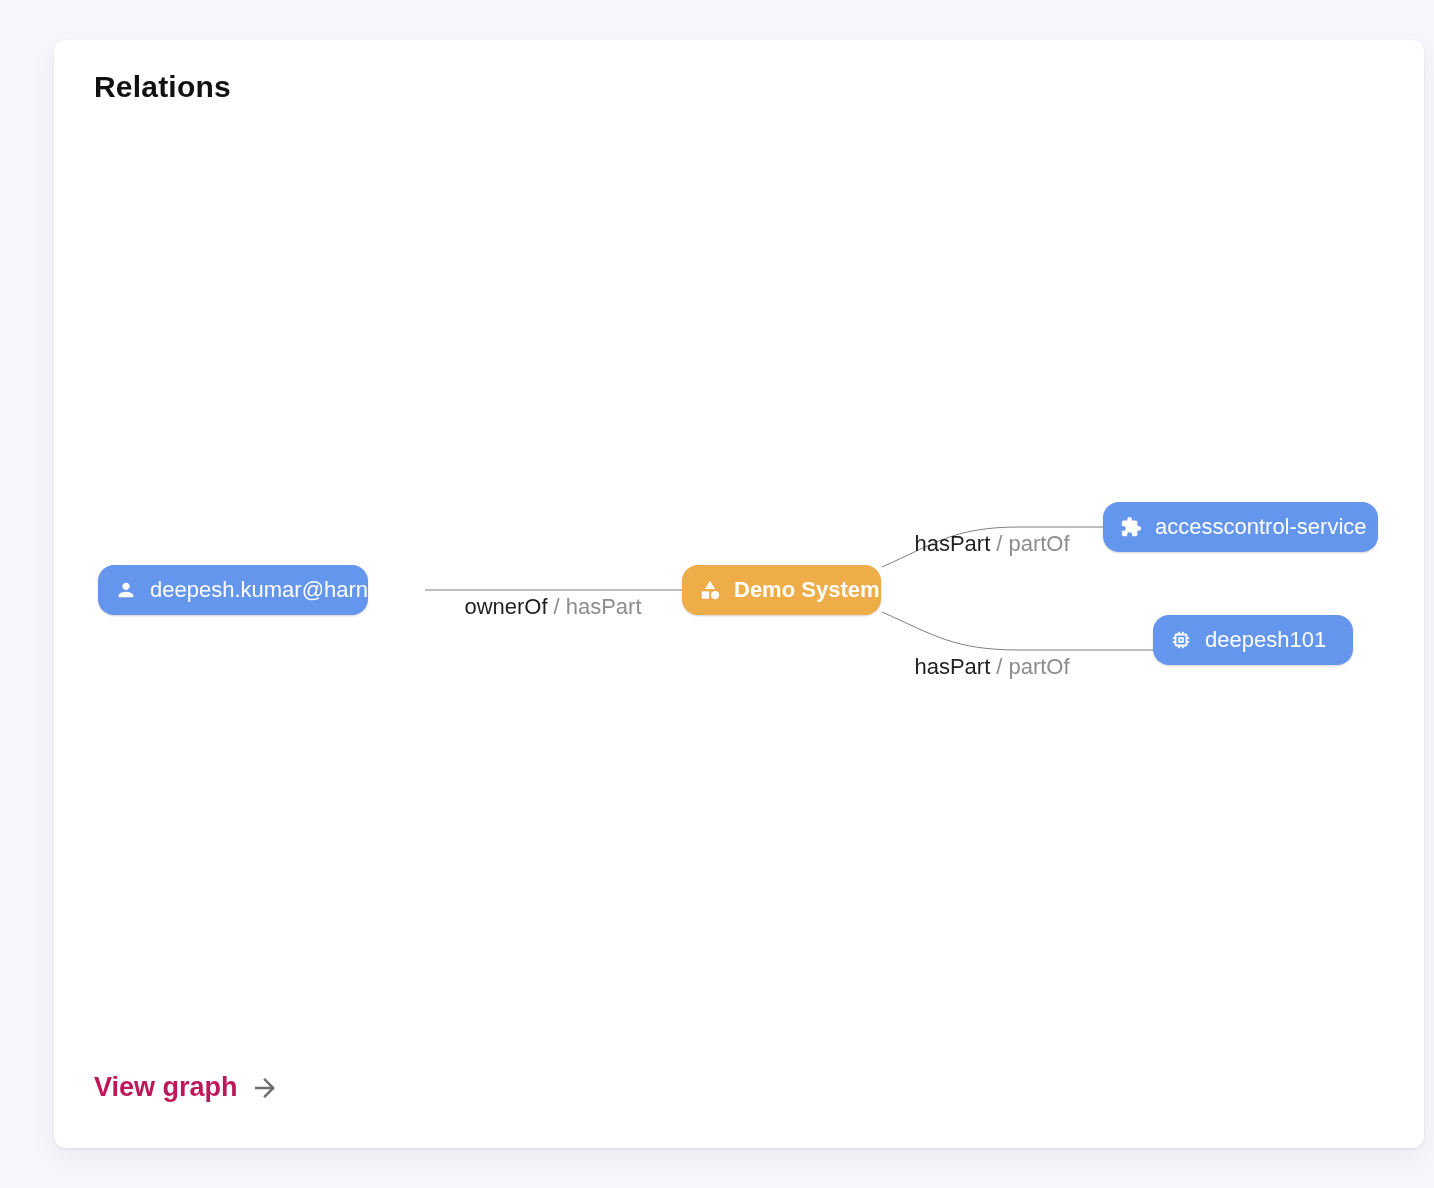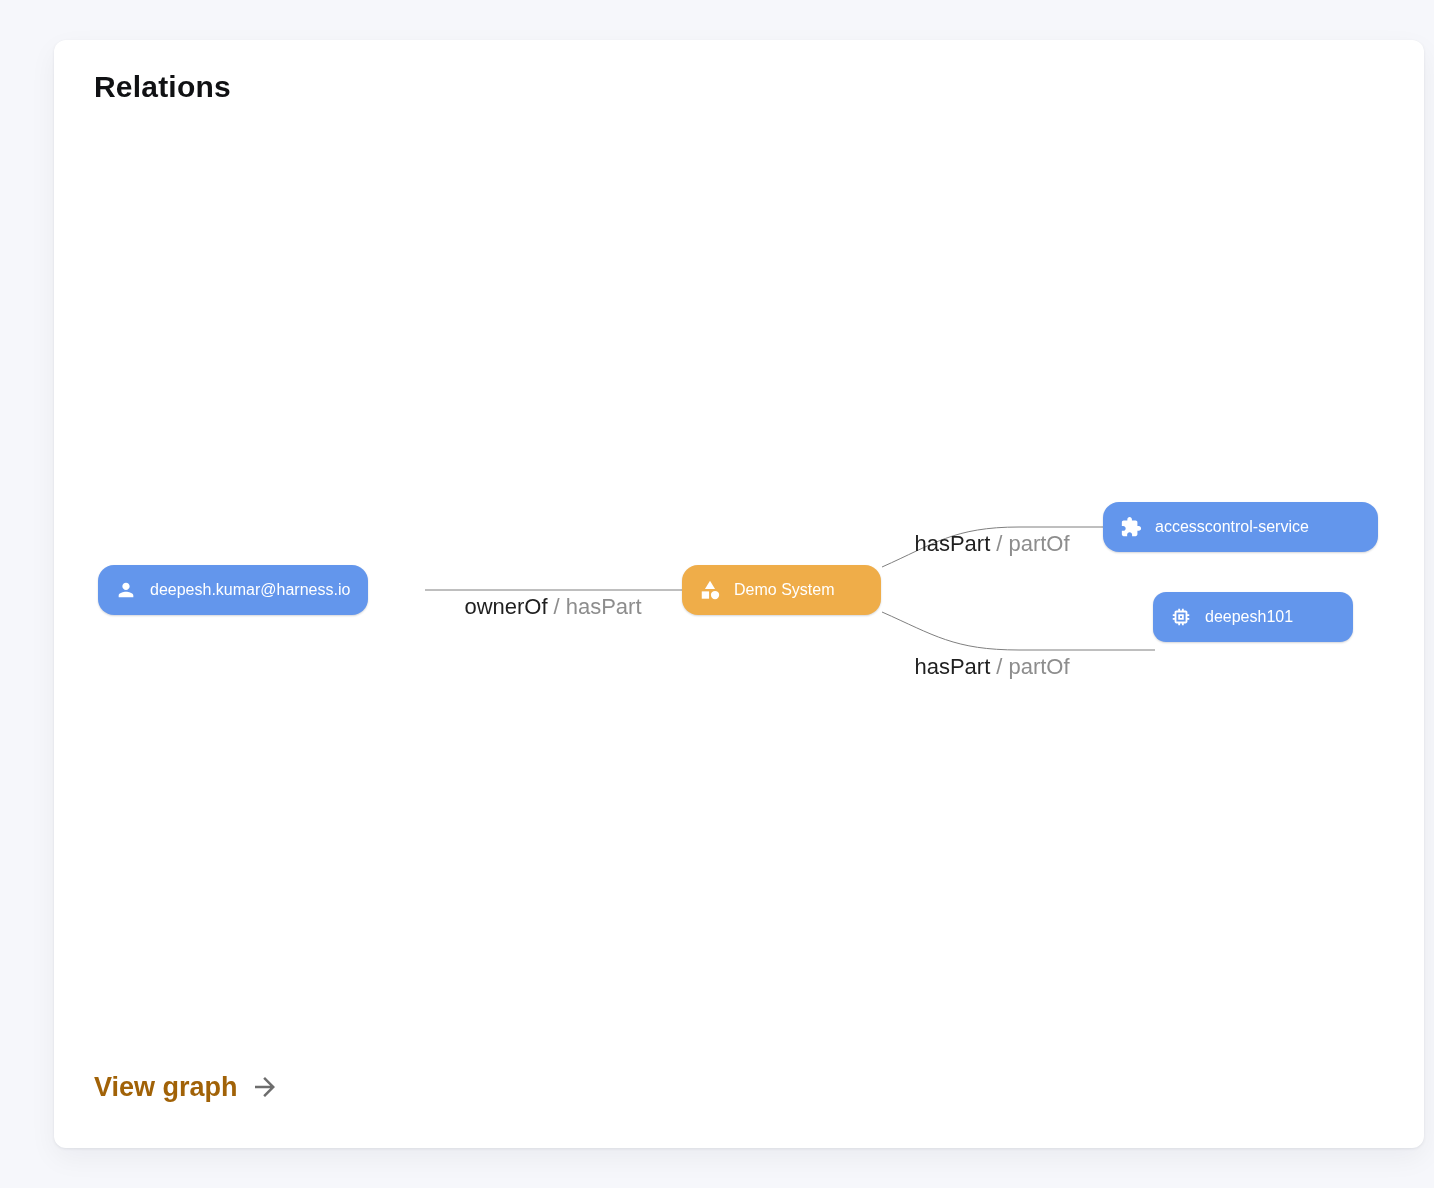--- a/index.html
+++ b/index.html
@@ -35,56 +35,57 @@
   }
   .node {
     position: absolute;
     height: 50px;
     border-radius: 16px;
     display: flex;
     align-items: center;
     gap: 13px;
     padding: 0 20px 0 17px;
     color: #FFFFFF;
-    font-size: 16px;
+    font-size: 22px;
     box-shadow: 0 1px 2px rgba(16,24,40,0.18);
     cursor: pointer;
     white-space: nowrap;
   }
   .node-blue { background: #6396EC; }
   .node-orange { background: #EFAD49; }
   .node .nlabel { color: #FFFFFF; }
-  .node-orange .nlabel { font-weight: 400; }
+  .node-orange .nlabel { font-weight: 700; }
   .node svg { width: 22px; height: 22px; flex: 0 0 auto; }
   .node-user   { left: 44px;   top: 525px; width: 270px; }
   .node-system { left: 628px;  top: 525px; width: 199px; justify-content: flex-start; }
   .node-comp   { left: 1049px; top: 462px; width: 275px; }
-  .node-res    { left: 1099px; top: 552px; width: 200px; border-radius: 13px; }
+  .node-res    { left: 1099px; top: 575px; width: 200px; }
   .edge-label {
     position: absolute;
     display: inline-flex;
     gap: 6px;
     font-size: 22px;
     line-height: 22px;
     transform: translateX(-50%);
     white-space: nowrap;
   }
   .edge-label .fwd { color: #1F1F1F; }
   .edge-label .sep, .edge-label .rev { color: #8D8D8D; }
   .edge-label-1 { left: 499px; top: 556px; justify-content: flex-end; }
   .edge-label-2 { left: 938px; top: 493px; }
   .edge-label-3 { left: 938px; top: 616px; }
   .footer-link {
     position: absolute;
     left: 40px; top: 1032px;
     display: inline-flex;
+    align-items: center;
     gap: 12px;
     font-size: 27px;
     font-weight: 700;
-    color: #a16207;
+    color: #be185d;
     cursor: pointer;
   }
   .footer-link svg { width: 30px; height: 30px; }
 </style>
 </head>
 <body>
 
 <div class="card">
 
   <div class="card-title">Relations</div>

